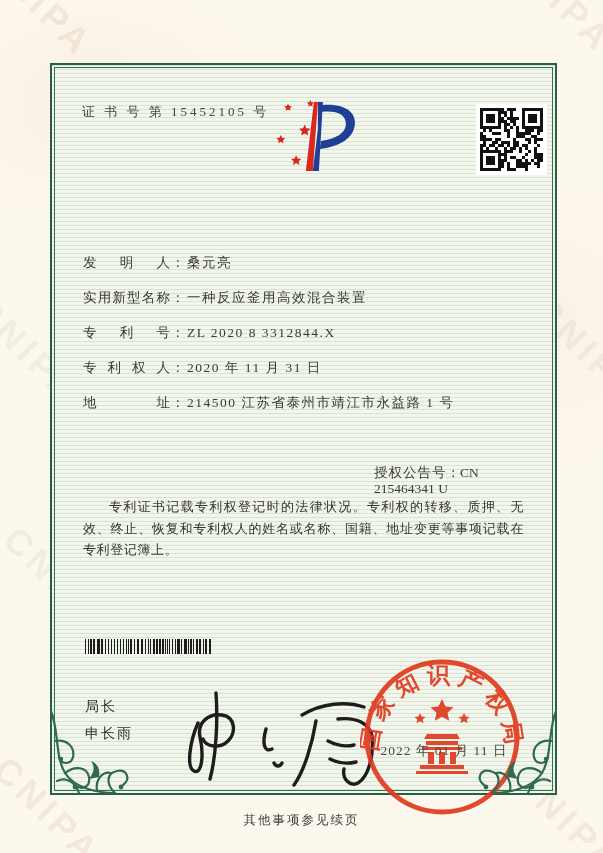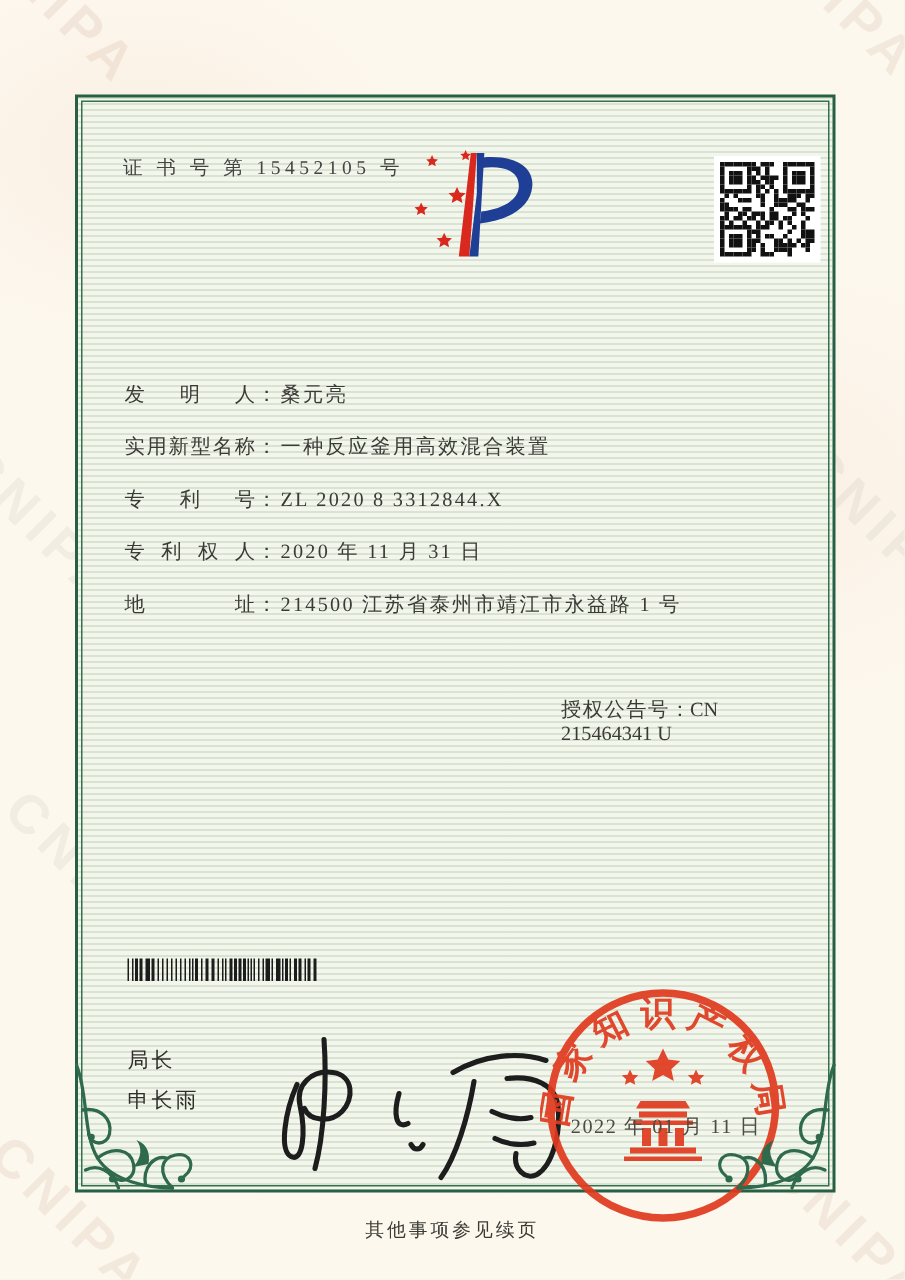--- a/index.html
+++ b/index.html
@@ -383,20 +383,21 @@
     </div>
   </div>
 
   <div class="grant-row">
     <span class="grant-right">
       <span class="g-label">授权公告号</span><span>：</span><span>CN 215464341 U</span>
     </span>
   </div>
 
   <div class="paras">
+    <p>专利证书记载专利权登记时的法律状况。专利权的转移、质押、无效、终止、恢复和专利权人的姓名或名称、国籍、地址变更等事项记载在专利登记簿上。</p>
   </div>
 
   <div class="barcode" id="barcode">
       <div style="width: 1px; margin-right: 2px;"></div>
       <div style="width: 1px; margin-right: 1px;"></div>
       <div style="width: 2px; margin-right: 1px;"></div>
       <div style="width: 2px; margin-right: 2px;"></div>
       <div style="width: 3px; margin-right: 1px;"></div>
       <div style="width: 2px; margin-right: 2px;"></div>
       <div style="width: 1px; margin-right: 2px;"></div>

